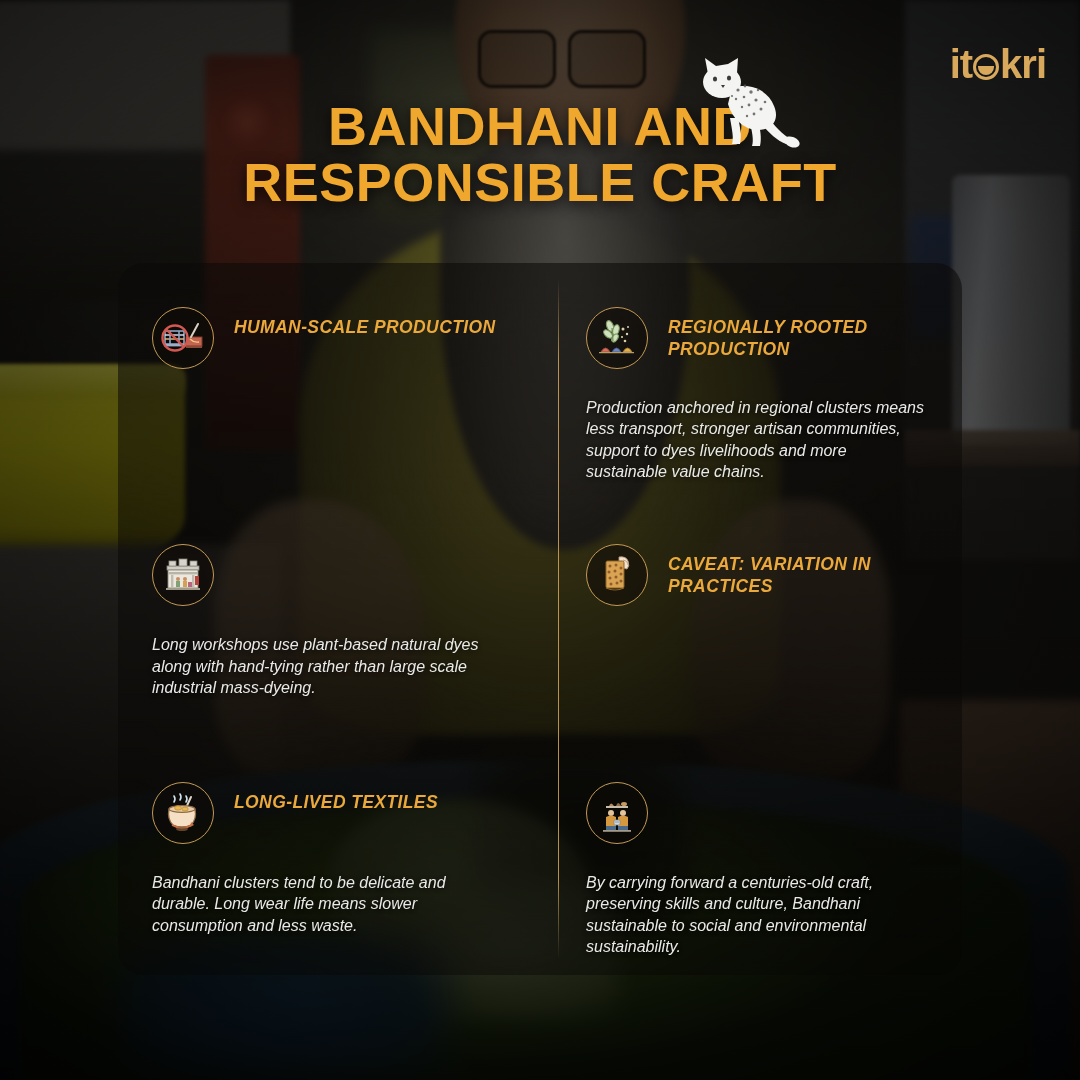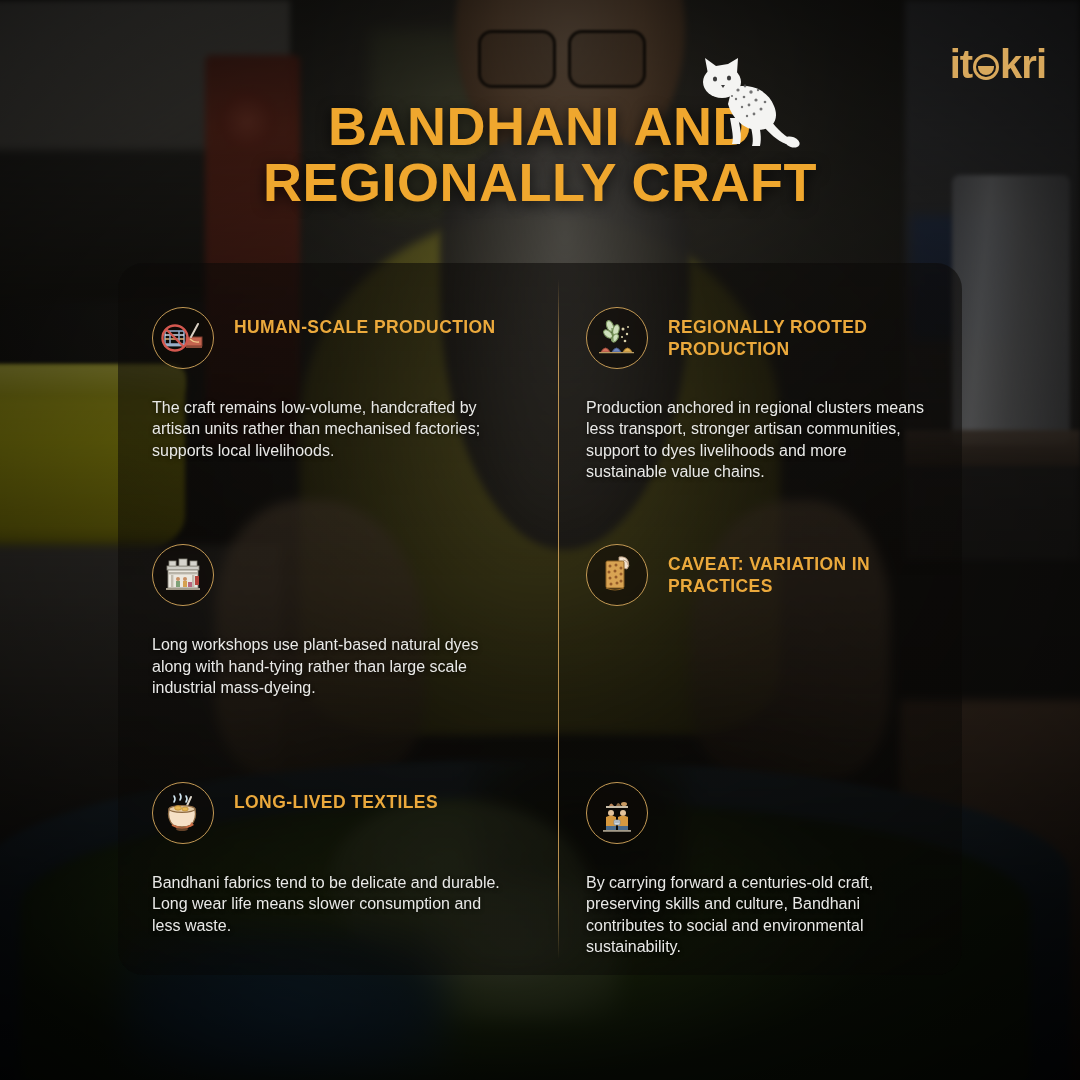--- a/index.html
+++ b/index.html
@@ -214,20 +214,21 @@
     pointer-events:none;
   }
 
   
   .panel{
     position:absolute;
     left:118px; top:263px; width:844px; height:712px;
     border-radius:26px;
     background:linear-gradient(180deg, rgba(12,10,8,.58) 0%, rgba(10,8,6,.50) 45%, rgba(8,7,5,.44) 100%);
     backdrop-filter:blur(1px);
+    font-style:italic;
   }
   .divider{
     position:absolute; left:440px; top:16px; width:1px; height:680px;
     background:linear-gradient(180deg, rgba(214,166,92,0) 0%, rgba(214,166,92,.85) 12%, rgba(214,166,92,.85) 88%, rgba(214,166,92,0) 100%);
   }
 
   .grid{
     position:absolute; inset:0;
     display:grid;
     grid-template-columns:1fr 1fr;
@@ -307,21 +308,21 @@
   </div>
 
   <div class="logo">
     <span>it</span>
       <span class="lg-o"></span>
       <span>kri</span>
   </div>
 
   <div class="title">
     <div>BANDHANI AND</div>
-    <div>REGIONALLY CRAFT</div>
+    <div>RESPONSIBLE CRAFT</div>
   </div>
 
   <svg class="cat" viewBox="0 0 118 100">
     <g fill="#f4f4f2">
       <path d="M20 22 L17 6 L28 14 L40 12 L50 6 L49 21 Z"></path>
       <ellipse cx="34" cy="30" rx="19" ry="16"></ellipse>
       <path d="M44 36 C62 30 80 38 86 54 C92 68 84 78 70 78 C56 78 44 66 40 52 Z"></path>
       <path d="M72 70 C80 80 88 88 98 92 L104 88 C94 82 86 74 80 64 Z"></path>
       <ellipse cx="104" cy="90" rx="8" ry="5" transform="rotate(22 104 90)"></ellipse>
       <path d="M42 66 C44 78 46 86 44 92 L52 92 C54 84 52 74 50 66 Z"></path>
@@ -371,21 +372,20 @@
               <path d="M29 21 q4 4 9 3" fill="none" stroke="#f0c98a" stroke-width="1.3"></path>
               <line x1="37" y1="6" x2="30" y2="19" stroke="#d9cfc2" stroke-width="2" stroke-linecap="round"></line>
               <rect x="25" y="28" width="16" height="2" fill="#8b4a38"></rect>
 
               <circle cx="14" cy="20" r="12.5" fill="none" stroke="#d4584f" stroke-width="2.4"></circle>
               <line x1="5" y1="11" x2="23" y2="29" stroke="#d4584f" stroke-width="2.4"></line>
             </svg>
           </div>
           <div class="cell-title">HUMAN-SCALE PRODUCTION</div>
         </div>
-        <div class="cell-body">The craft remains low-volume, handcrafted by artisan units rather than mechanised factories; supports local livelihoods.</div>
       </div>
 
       <div class="cell right">
         <div class="cell-head">
           <div class="icon-circle">
             <svg width="42" height="42" viewBox="0 0 42 42">
               <g stroke="#7f9a63" stroke-width="1.1" fill="#cfe0bd">
                 <ellipse cx="14" cy="9" rx="3.2" ry="5.6" transform="rotate(-22 14 9)"></ellipse>
                 <ellipse cx="20" cy="13" rx="3.0" ry="5.4" transform="rotate(16 20 13)"></ellipse>
                 <ellipse cx="12" cy="17" rx="3.0" ry="5.2" transform="rotate(-48 12 17)"></ellipse>
@@ -491,21 +491,21 @@
                 <ellipse cx="24" cy="17" rx="3.2" ry="2"></ellipse>
               </g>
 
               <path d="M11 33 q10 6 20 0" fill="none" stroke="#c96d45" stroke-width="1.7"></path>
               <path d="M30 30 l3 3 l-4 2 Z" fill="#c96d45"></path>
               <ellipse cx="21" cy="37" rx="6" ry="2" fill="#8a5a38" opacity=".7"></ellipse>
             </svg>
           </div>
           <div class="cell-title">LONG-LIVED TEXTILES</div>
         </div>
-        <div class="cell-body">Bandhani fabrics tend to be delicate and durable. Long wear life means slower consumption and less waste.</div>
+        <div class="cell-body">Bandhani clusters tend to be delicate and durable. Long wear life means slower consumption and less waste.</div>
       </div>
 
       <div class="cell right">
         <div class="cell-head">
           <div class="icon-circle">
             <svg width="44" height="42" viewBox="0 0 44 42">
 
               <rect x="11" y="14" width="22" height="2" fill="#c8bda8"></rect>
               <path d="M14 14 q2 -5 5 0 Z" fill="#b9855a"></path>
               <path d="M21 14 q2 -6 5 0 Z" fill="#8d6a45"></path>
@@ -518,18 +518,18 @@
               <circle cx="28" cy="21" r="3" fill="#e3c39c"></circle>
               <path d="M23 25 q5 -3 10 0 l0 9 l-10 0 Z" fill="#d7993f"></path>
               <path d="M23 34 l10 0 l0 4 l-10 0 Z" fill="#4c6b8a"></path>
 
               <rect x="19" y="28" width="6" height="5" rx="1" fill="#cfd8e0" stroke="#7d8a96" stroke-width=".8"></rect>
               <line x1="20" y1="30" x2="24" y2="30" stroke="#7d8a96" stroke-width=".8"></line>
               <rect x="8" y="38" width="28" height="1.8" fill="#a39a88"></rect>
             </svg>
           </div>
         </div>
-        <div class="cell-body">By carrying forward a centuries-old craft, preserving skills and culture, Bandhani contributes to social and environmental sustainability.</div>
+        <div class="cell-body">By carrying forward a centuries-old craft, preserving skills and culture, Bandhani sustainable to social and environmental sustainability.</div>
       </div>
 
     </div>
   </div>
 </div>
 
 </body></html>

